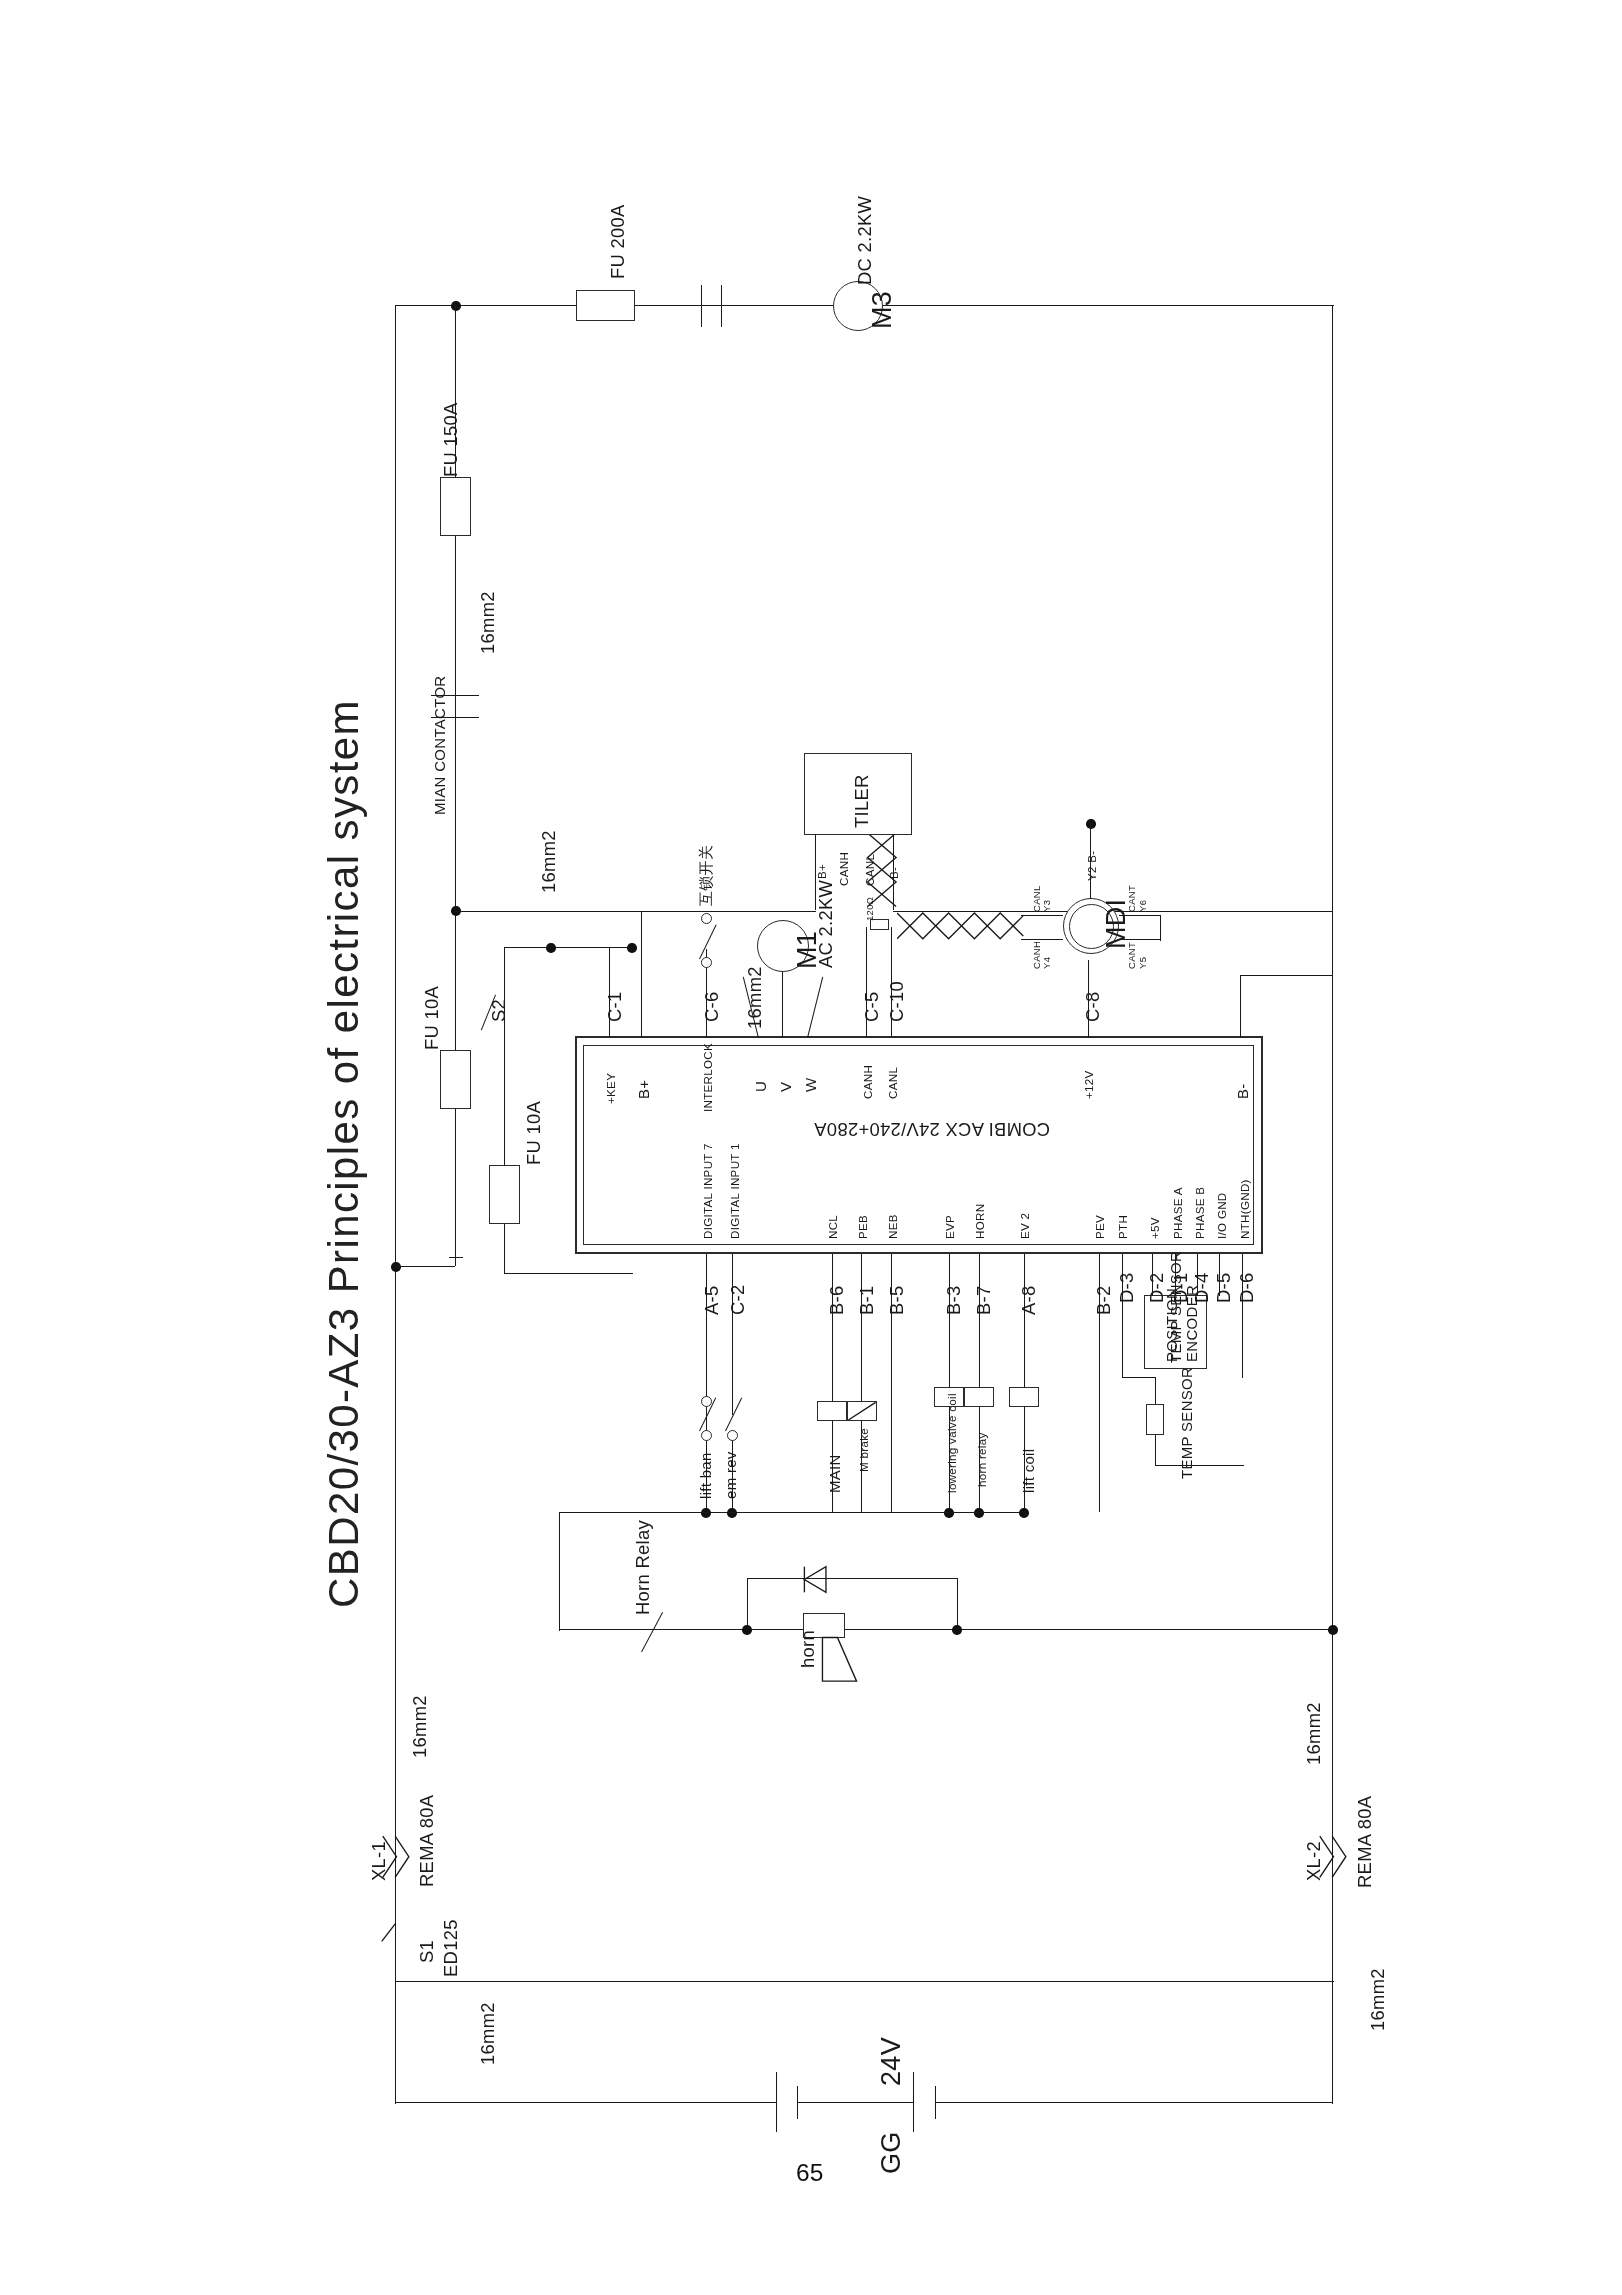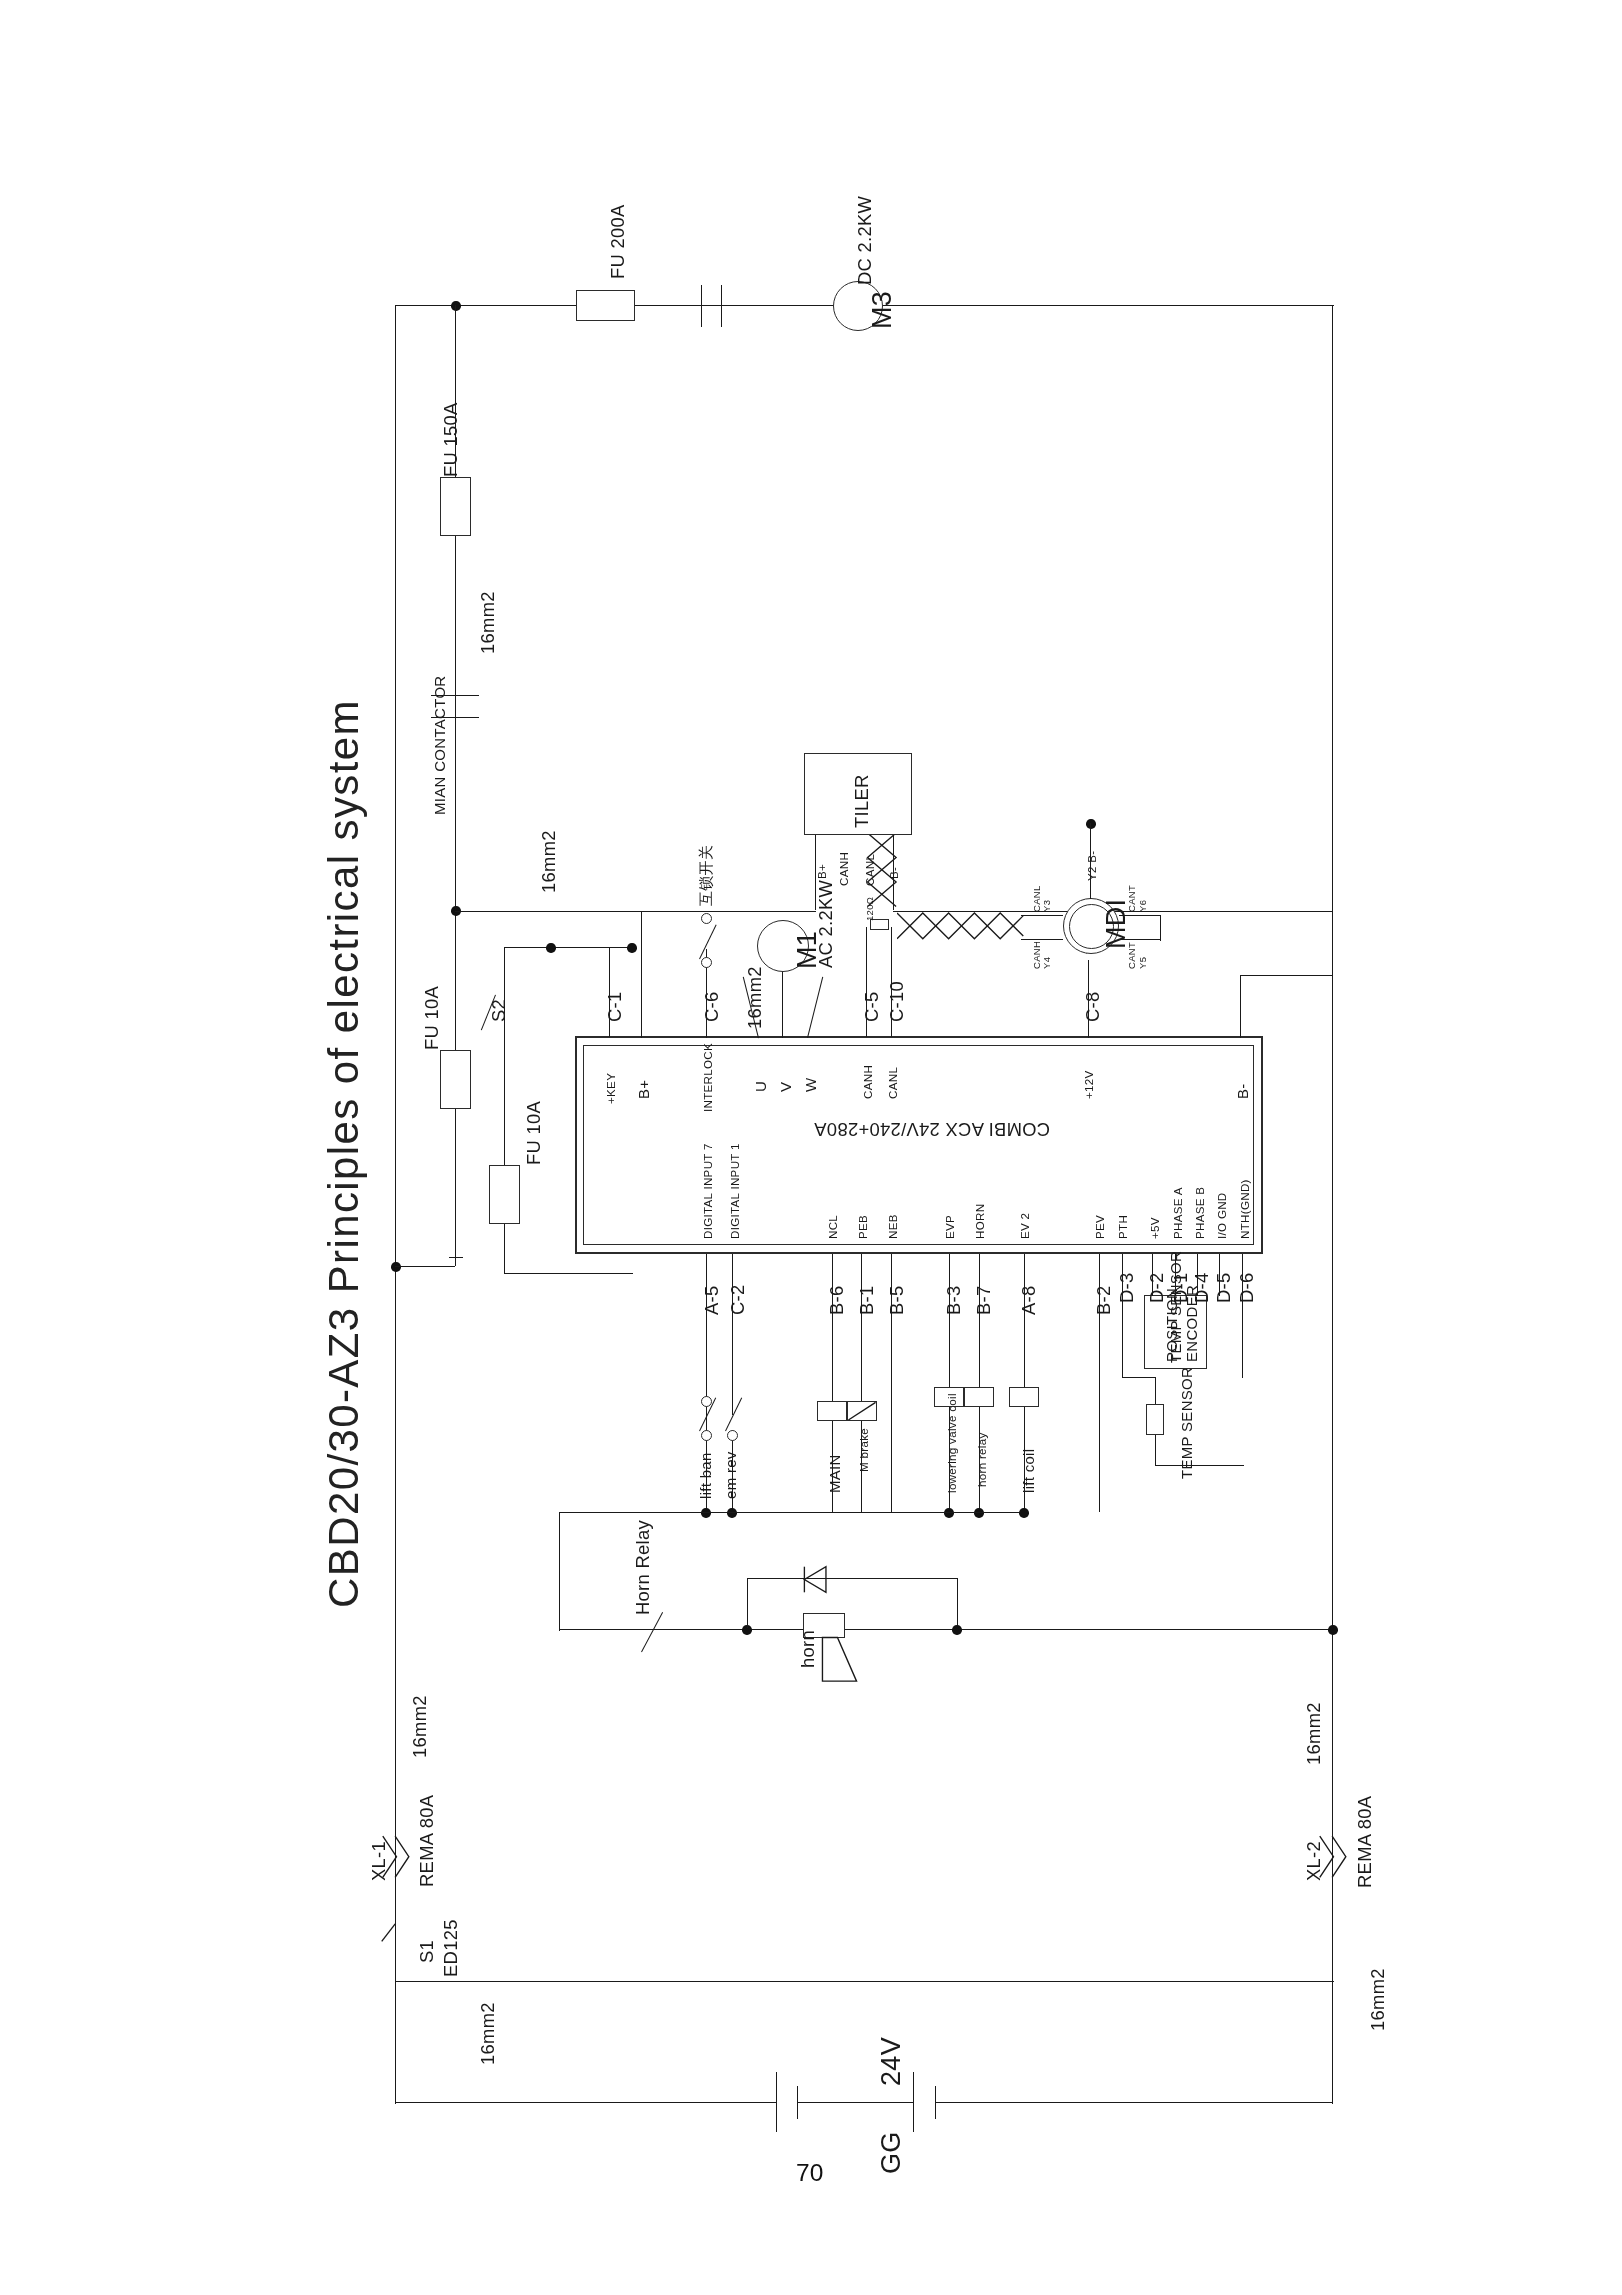--- a/index.html
+++ b/index.html
@@ -38,21 +38,21 @@
   
   .r180{transform:rotate(180deg);transform-origin:50% 50%;}
 </style>
 </head>
 <body>
 
 <div id="page">
 
   <div class="lbl t-title r90" style="left:320px;top:1608px;">CBD20/30-AZ3 Principles of electrical system</div>
 
-  <div class="pageno" style="left:796px;top:2159px;">70</div>
+  <div class="pageno" style="left:796px;top:2159px;">65</div>
 
   <div class="wire wh" style="left:395px;top:305px;width:939px;"></div>
 
   <div class="wire wv" style="left:395px;top:305px;height:1677px;"></div>
 
   <div class="wire wv" style="left:1332px;top:305px;height:1677px;"></div>
 
   <div class="wire wh" style="left:395px;top:1981px;width:939px;"></div>
 
   <div class="box" style="left:576px;top:290px;width:59px;height:31px;"></div>

